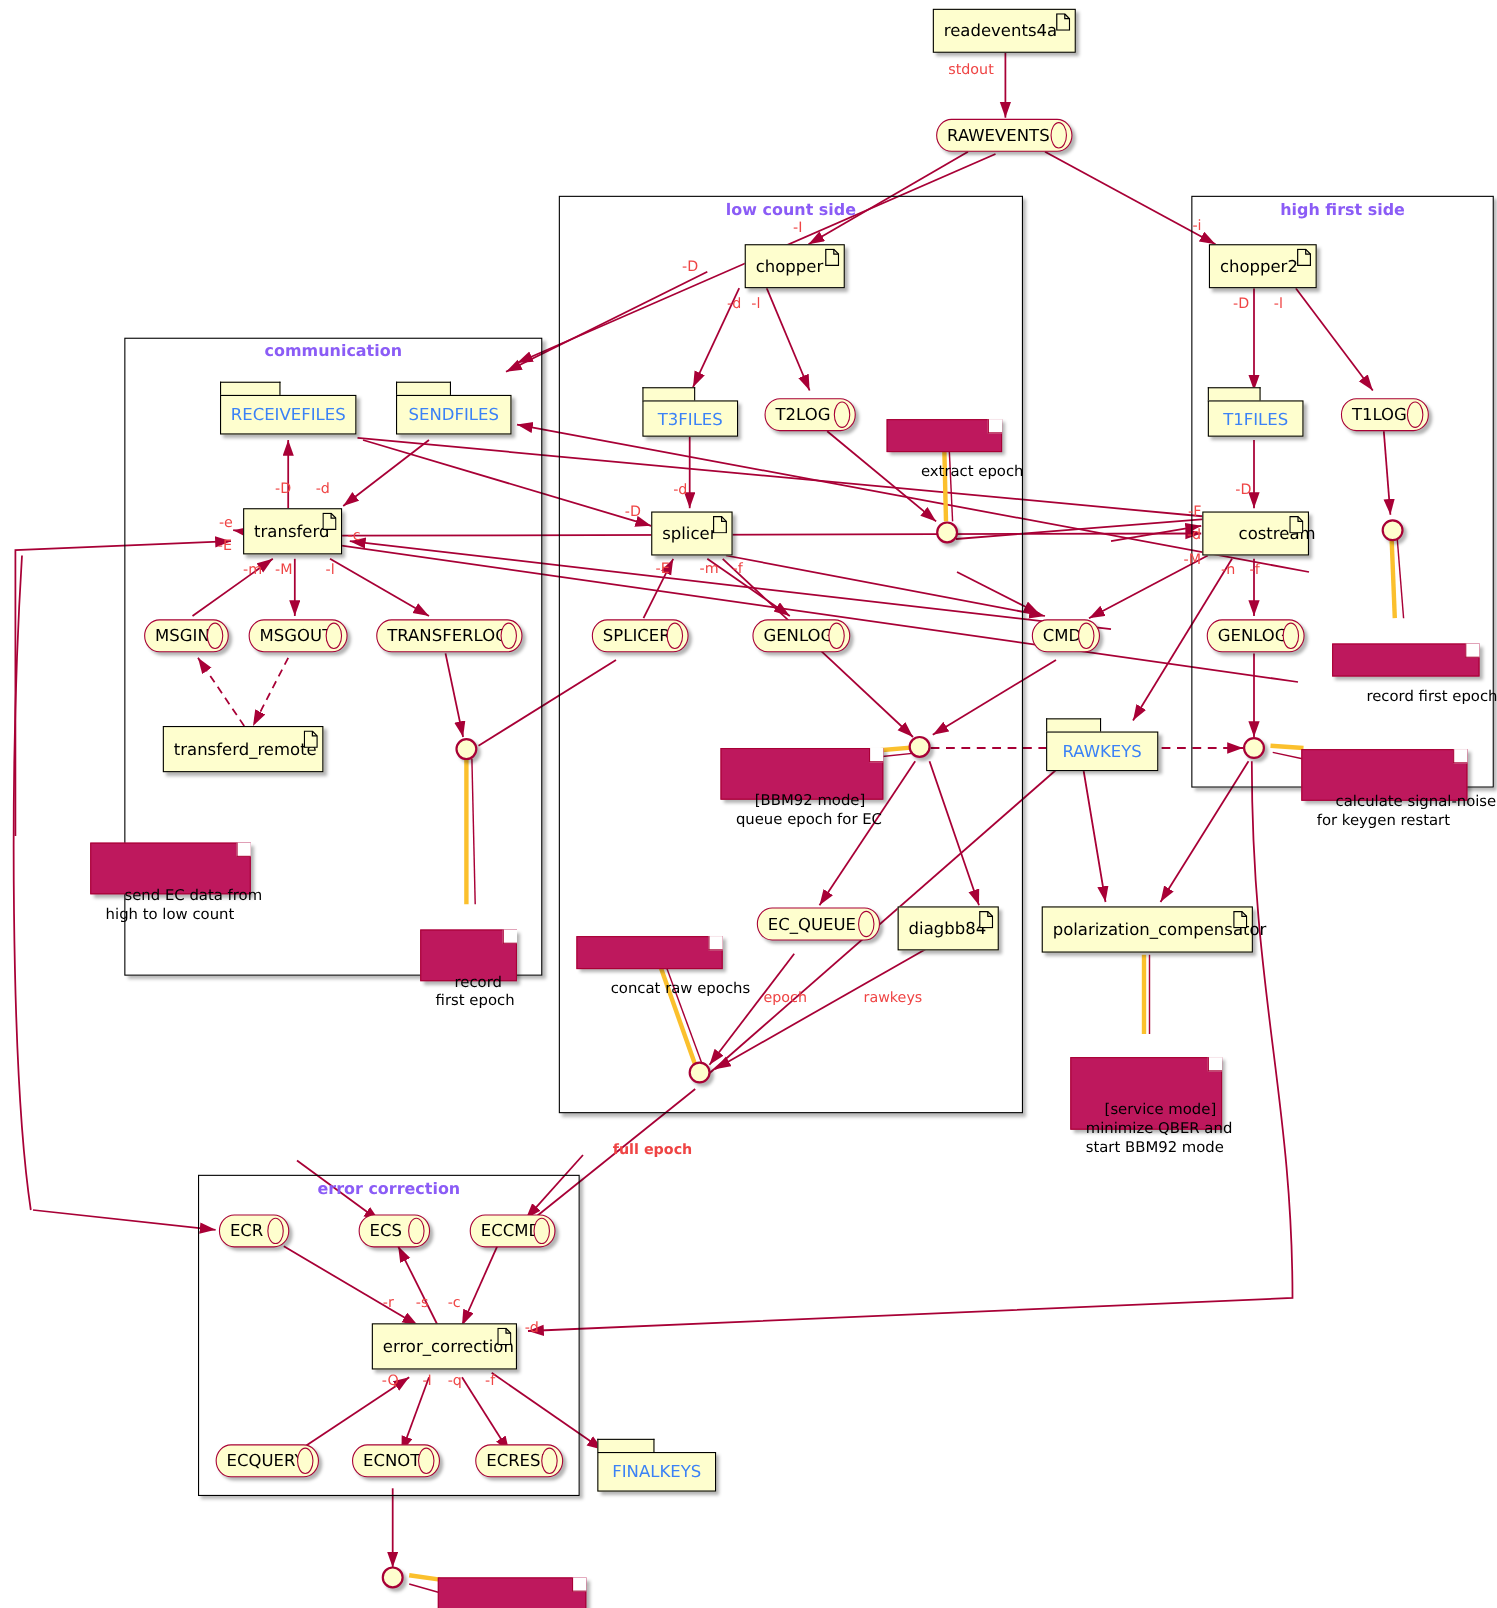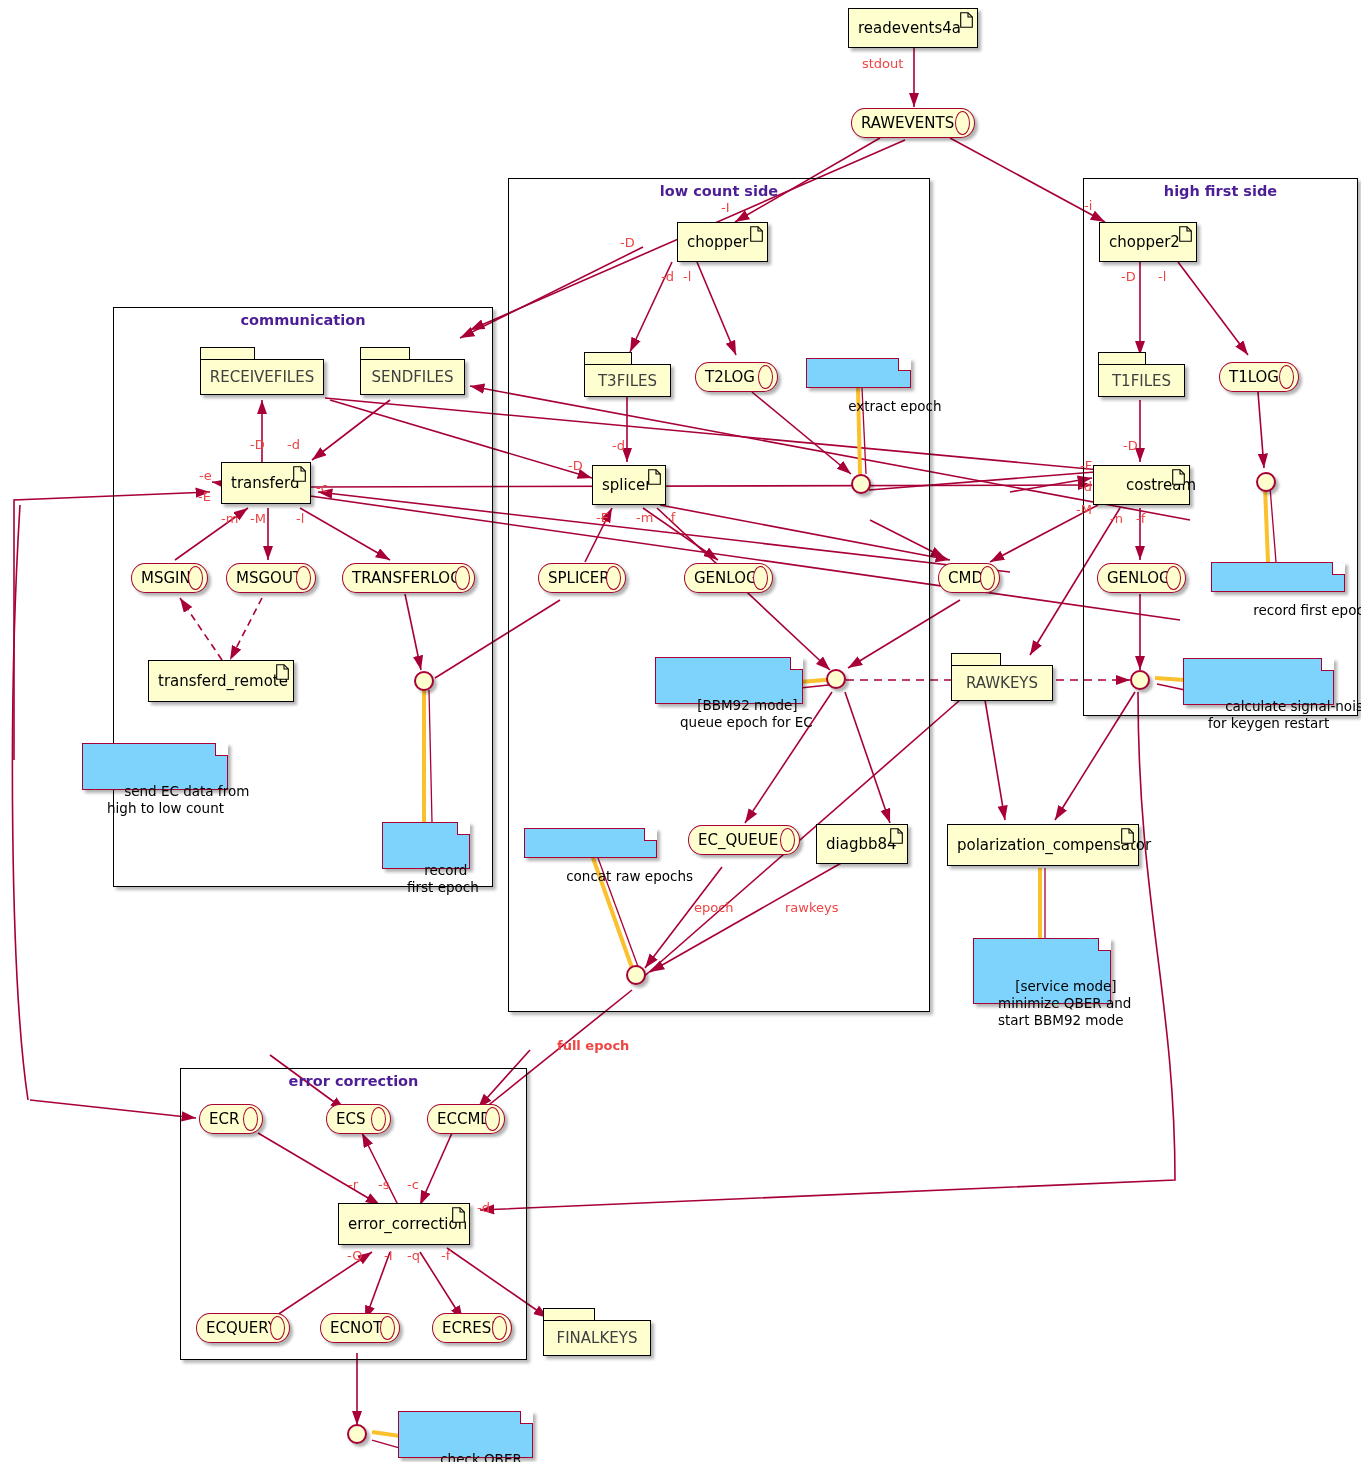--- a/index.html
+++ b/index.html
@@ -4,50 +4,50 @@
 <style>
   html,body{margin:0;padding:0;background:#FFFFFF;}
   body{font-family:"DejaVu Sans", sans-serif;}
   #stage{position:relative;width:1361px;height:1462px;background:#FFFFFF;overflow:hidden;}
   svg#wires{position:absolute;left:0;top:0;width:1361px;height:1462px;pointer-events:none;}
 
   
   .pkg{position:absolute;border:1.6px solid #000000;background:transparent;
        box-shadow:3px 3px 3px rgba(0,0,0,.28);}
   .pkg-title{position:absolute;left:0;right:0;top:4px;text-align:center;
-       font-weight:bold;font-size:14.5px;color:#4c1d95;}
+       font-weight:bold;font-size:14.5px;color:#8b5cf6;}
 
   
   .comp{position:absolute;background:#FEFECE;border:1.5px solid #000000;
         box-shadow:3px 3px 3px rgba(0,0,0,.30);
         display:flex;align-items:center;justify-content:flex-start;
         font-size:15px;color:#000;padding:0 22px 0 9px;box-sizing:border-box;
         white-space:nowrap;}
   .comp .docico{position:absolute;right:4px;top:3px;width:13px;height:16px;}
 
   
   .folder{position:absolute;}
   .folder .tab{position:absolute;left:0;top:0;height:13px;background:#FEFECE;
         border:1.5px solid #000;border-bottom:none;box-sizing:border-box;}
   .folder .body{position:absolute;left:0;background:#FEFECE;border:1.5px solid #000;
         box-sizing:border-box;display:flex;align-items:center;justify-content:center;
-        font-size:15px;color:#404040;box-shadow:3px 3px 3px rgba(0,0,0,.30);white-space:nowrap;}
+        font-size:15px;color:#3b82f6;box-shadow:3px 3px 3px rgba(0,0,0,.30);white-space:nowrap;}
 
   
   .db{position:absolute;height:30px;background:#FEFECE;border:1.7px solid #A80036;
       border-radius:14px/15px;box-shadow:3px 3px 3px rgba(0,0,0,.30);
       display:flex;align-items:center;box-sizing:border-box;padding-left:9px;
       font-size:15px;color:#000;white-space:nowrap;}
   .db .cap{position:absolute;right:4px;top:2px;bottom:2px;width:13px;
       border:1.6px solid #A80036;border-radius:50%;background:#FEFECE;}
 
   
-  .note{position:absolute;background:#7dd3fc;border:1.4px solid #A80036;
+  .note{position:absolute;background:#be185d;border:1.4px solid #A80036;
       box-shadow:3px 3px 3px rgba(0,0,0,.30);font-size:13.5px;color:#000;
-      line-height:1.28;padding:4px 16px 4px 24px;box-sizing:border-box;white-space:pre;}
+      line-height:1.28;padding:4px 16px 4px 13px;box-sizing:border-box;white-space:pre;margin-top:23px;}
   .note .fold{position:absolute;right:-1px;top:-1px;width:12px;height:12px;
       background:#FFFFFF;border-left:1.4px solid #A80036;border-bottom:1.4px solid #A80036;}
 
   
   .jct{position:absolute;width:20px;height:20px;border-radius:50%;
       background:#FEFECE;border:2px solid #A80036;
       box-shadow:3px 3px 3px rgba(0,0,0,.30);box-sizing:border-box;}
 
   
   .elbl{position:absolute;font-size:13px;color:#ef4444;white-space:nowrap;}

